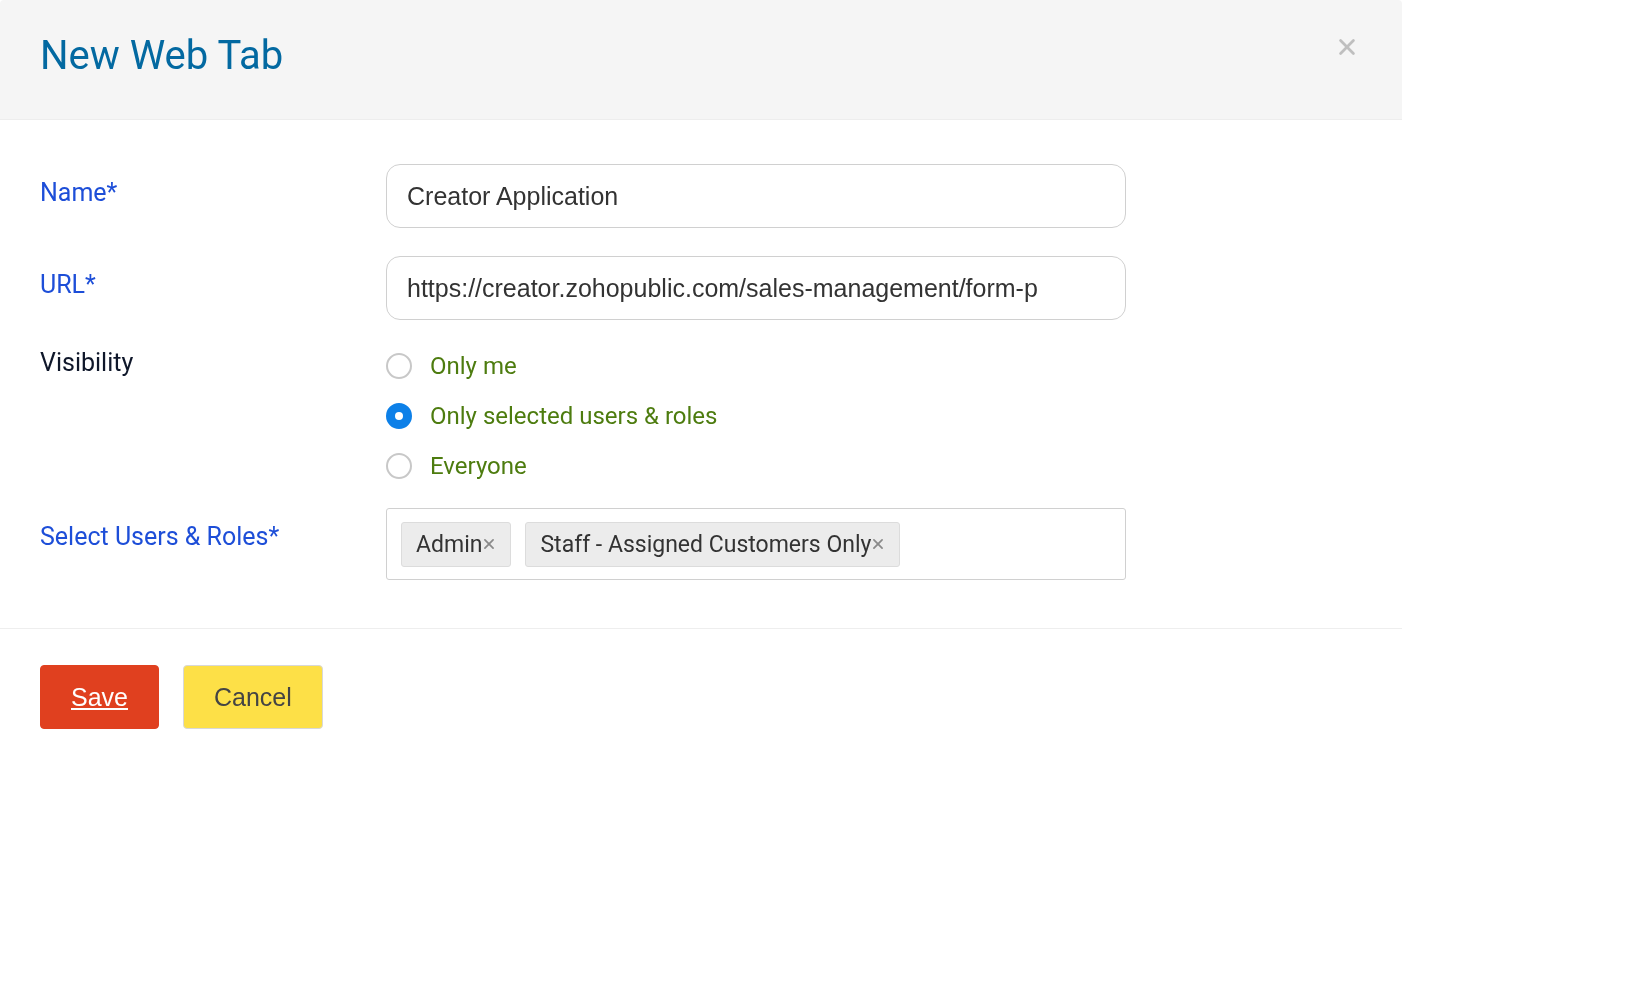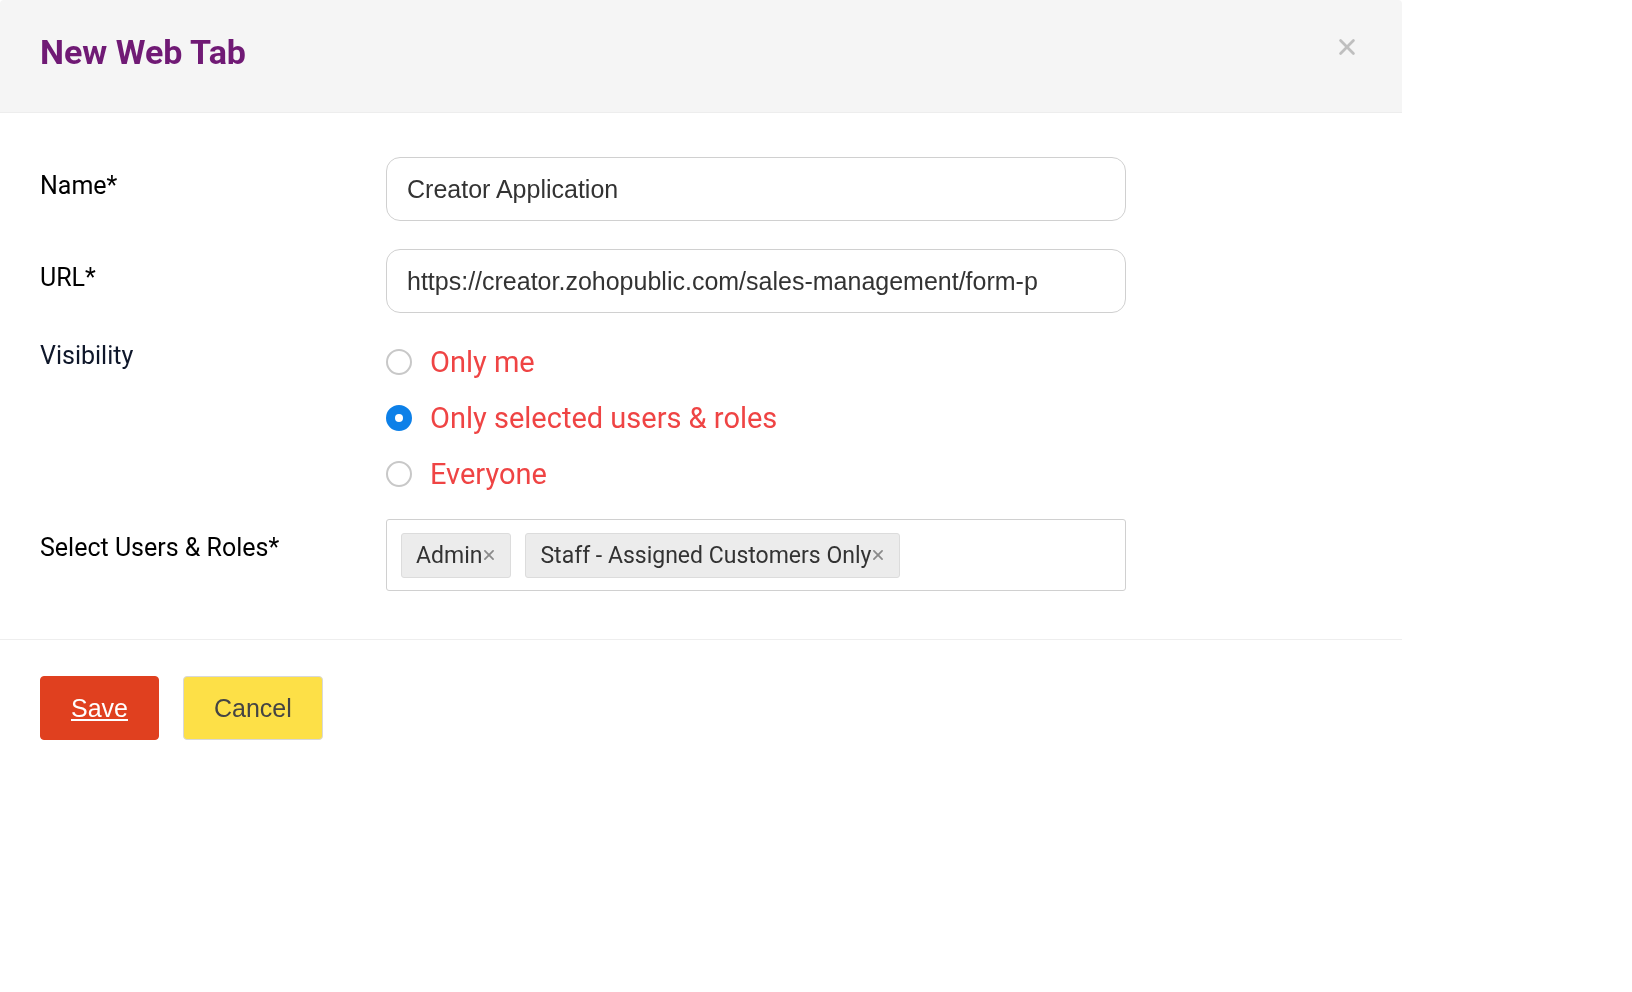--- a/index.html
+++ b/index.html
@@ -17,23 +17,23 @@
     background: #f5f5f5;
     padding: 32px 40px 40px 40px;
     border-bottom: 1px solid #ededed;
     display: flex;
     justify-content: space-between;
     align-items: flex-start;
     border-top-left-radius: 4px;
     border-top-right-radius: 4px;
   }
   .dialog-title {
-    font-size: 34px;
-    font-weight: 700;
-    color: #701a75;
+    font-size: 40px;
+    font-weight: 400;
+    color: #0369a1;
   }
   .close-btn {
     background: none;
     border: none;
     cursor: pointer;
     padding: 4px;
     color: #bfbfbf;
     display: flex;
     align-items: center;
     justify-content: center;
@@ -48,21 +48,21 @@
   }
   .form-row.top-align { align-items: flex-start; }
   .form-label {
     width: 346px;
     flex-shrink: 0;
     font-size: 25px;
     color: #0f172a;
     padding-top: 14px;
   }
   .form-label.required {
-    color: #000000;
+    color: #1d4ed8;
   }
   .form-field {
     flex: 1;
     max-width: 740px;
   }
   .text-input {
     width: 100%;
     height: 64px;
     padding: 0 20px;
     font-size: 25px;
@@ -100,22 +100,22 @@
     background: #0d80e8;
   }
   .radio-circle.selected::after {
     content: "";
     width: 8px;
     height: 8px;
     border-radius: 50%;
     background: #fff;
   }
   .radio-label {
-    font-size: 29px;
-    color: #ef4444;
+    font-size: 24px;
+    color: #4d7c0f;
   }
   .tag-input {
     width: 100%;
     min-height: 72px;
     border: 1px solid #d0d0d0;
     border-radius: 3px;
     padding: 12px 14px;
     display: flex;
     flex-wrap: wrap;
     gap: 14px;

